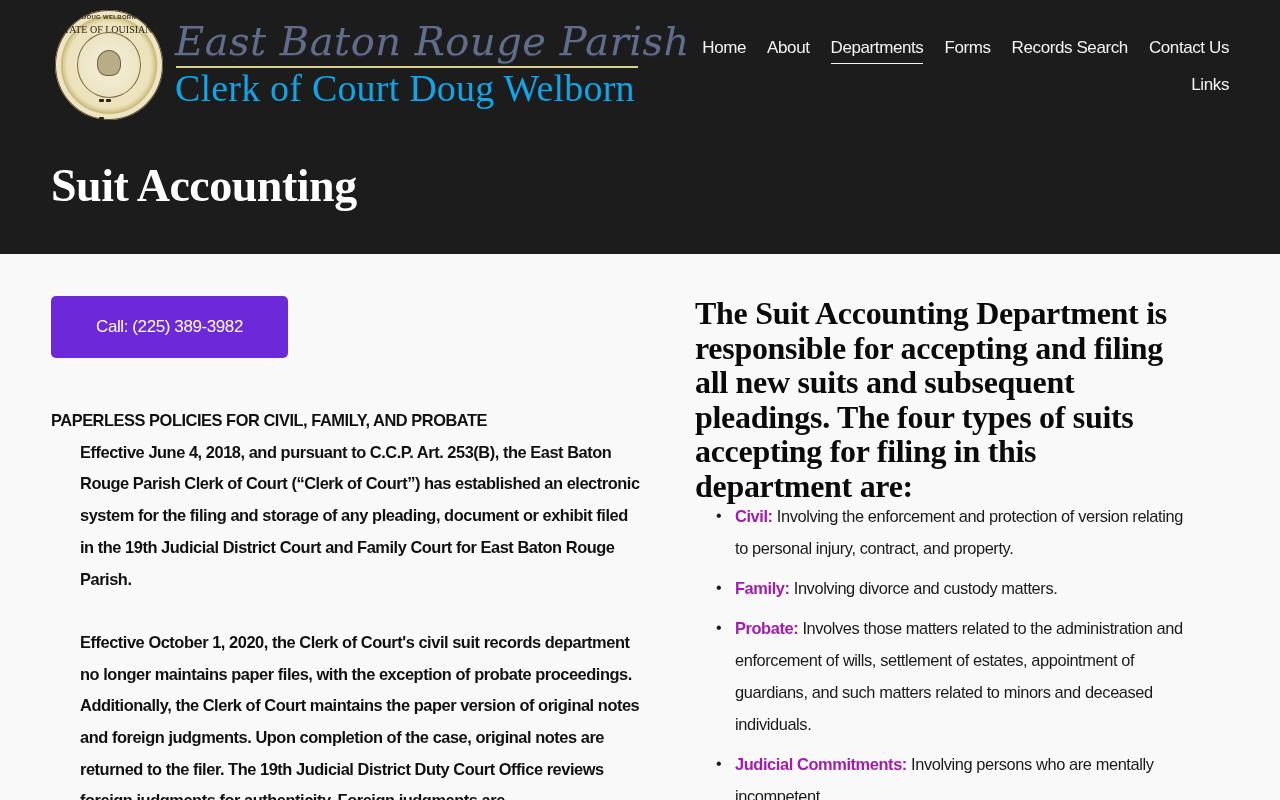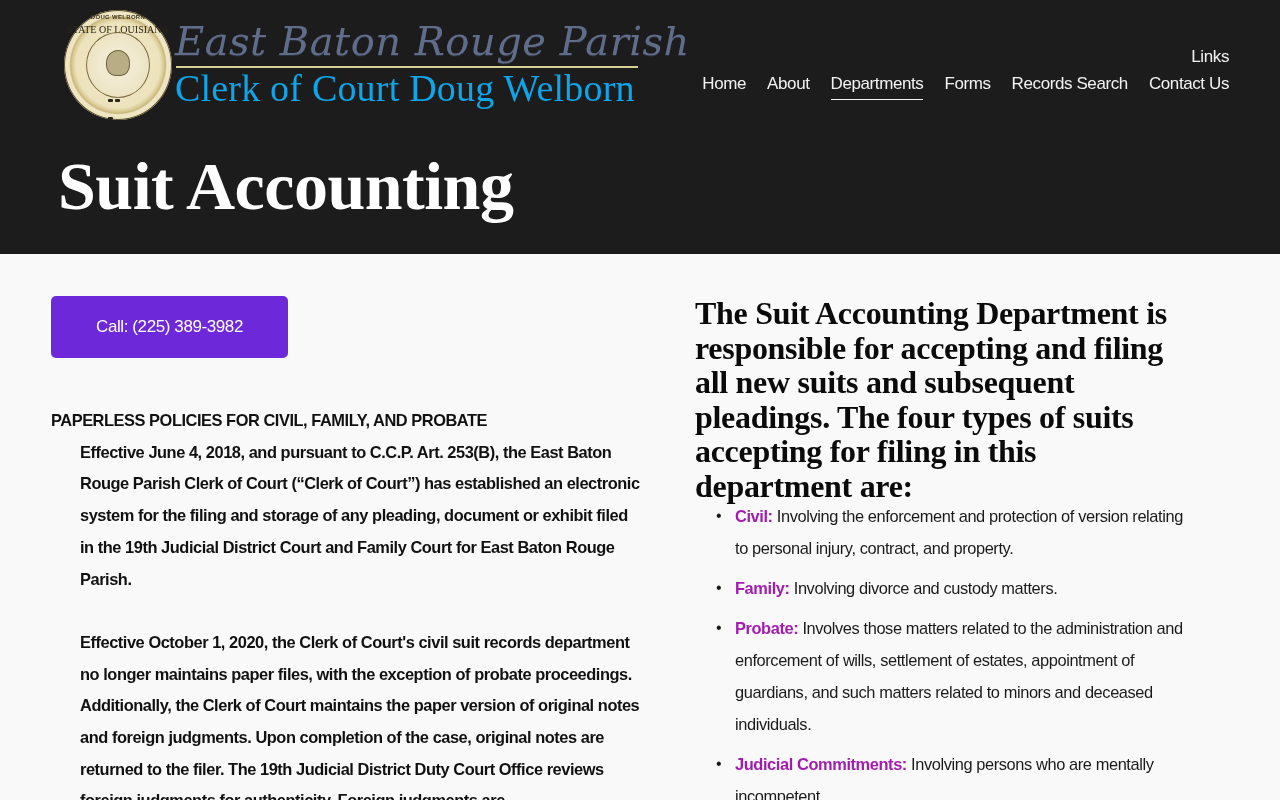--- a/index.html
+++ b/index.html
@@ -9,21 +9,21 @@
       font-family: "Liberation Sans", "DejaVu Sans", sans-serif;
       color: #111;
       position: relative;
     }
     .header {
       position: absolute; left: 0; top: 0; width: 1280px; height: 254px;
       background: #1c1c1c;
     }
     .logo-link { position: absolute; left: 50px; top: 10px; width: 592px; height: 112px; display: block; text-decoration: none; }
     .seal {
-      position: absolute; left: 14px; top: 0; width: 108px; height: 110px;
+      position: absolute; left: 5px; top: 0; width: 108px; height: 110px;
       border-radius: 50%;
       background: radial-gradient(ellipse at center, #f3eccd 0%, #ece2bc 55%, #d8c992 60%, #c9b77a 62%, #efe6c5 64%, #e8ddb3 88%, #a89660 92%, #d3c48c 96%, #8c7b48 100%);
       box-shadow: 0 0 0 1px #5a5030 inset;
       text-decoration: underline;
     }
     .seal-inner {
       position: absolute; left: 22px; top: 22px; width: 64px; height: 66px; border-radius: 50%;
       border: 1.5px solid #7a6a3e;
       background: radial-gradient(circle, #f1ead0 40%, #e6dcb5 100%);
     }
@@ -46,22 +46,22 @@
     }
     .nav { position: absolute; right: 51px; top: 36px; width: 560px; }
     .nav-row { display: flex; justify-content: flex-end; gap: 0; }
     .nav-item {
       color: #f2f2f2; font-size: 17px; text-decoration: none; letter-spacing: -0.4px;
       margin-left: 21px; padding-bottom: 3px; line-height: 24px; display: inline-block;
     }
     .nav-item.active { border-bottom: 1.5px solid #f2f2f2; }
     .nav-row2 { margin-top: 9px; }
     .page-title {
-      position: absolute; left: 58px; top: 146px;
-      font-family: "Liberation Serif", serif; font-size: 68px; color: #ffffff; letter-spacing: -0.5px;
+      position: absolute; left: 51px; top: 146px;
+      font-family: "Liberation Serif", serif; font-size: 46px; color: #ffffff; letter-spacing: -0.5px;
       line-height: 80px;
     }
     .call-btn {
       position: absolute; left: 51px; top: 296px; width: 237px; height: 62px;
       background: #6d28d9; color: #fff; border-radius: 5px; border: none;
       font-family: "Liberation Sans", sans-serif; font-size: 17px; letter-spacing: -0.4px;
       display: flex; align-items: center; justify-content: center; cursor: pointer;
     }
     .left-col {
       position: absolute; left: 51px; top: 405px; width: 590px;
@@ -92,30 +92,30 @@
       <div class="seal-inner"></div>
       <div class="seal-pelican"></div>
       <div class="seal-dots"><span></span><span></span><span></span></div>
     </div>
     <div class="logo-script">East Baton Rouge Parish</div>
     <div class="logo-rule"></div>
     <div class="logo-sub">Clerk of Court Doug Welborn</div>
   </a>
 
   <nav class="nav">
-    <div class="nav-row nav-row2">
-      <a class="nav-item">Links</a>
-    </div>
     <div class="nav-row">
       <a class="nav-item">Home</a>
       <a class="nav-item">About</a>
       <a class="nav-item active">Departments</a>
       <a class="nav-item">Forms</a>
       <a class="nav-item">Records Search</a>
       <a class="nav-item">Contact Us</a>
+    </div>
+    <div class="nav-row nav-row2">
+      <a class="nav-item">Links</a>
     </div>
   </nav>
 
   <h1 class="page-title">Suit Accounting</h1>
 </header>
 
 <button class="call-btn">Call: (225) 389-3982</button>
 
 <section class="left-col">
   <div>PAPERLESS POLICIES FOR CIVIL, FAMILY, AND PROBATE</div>

